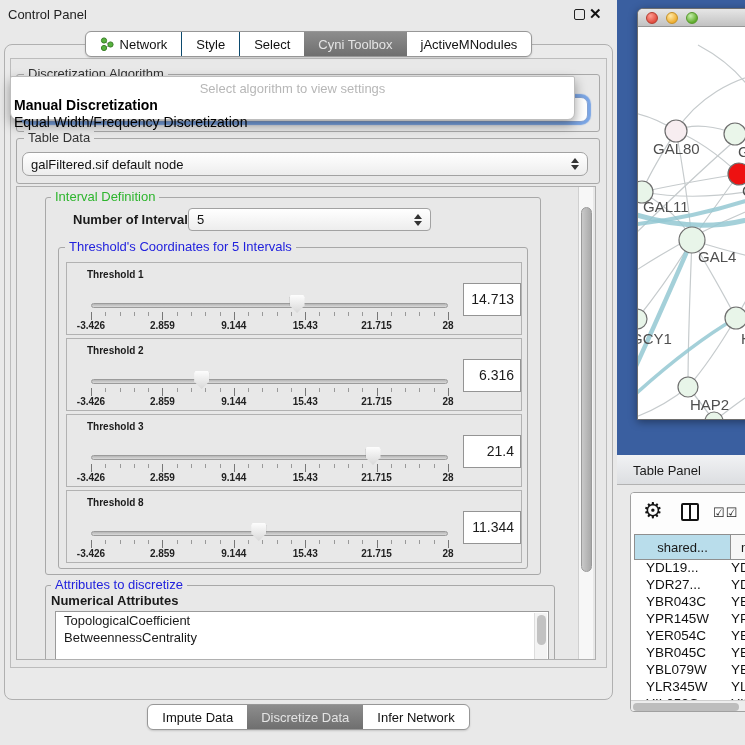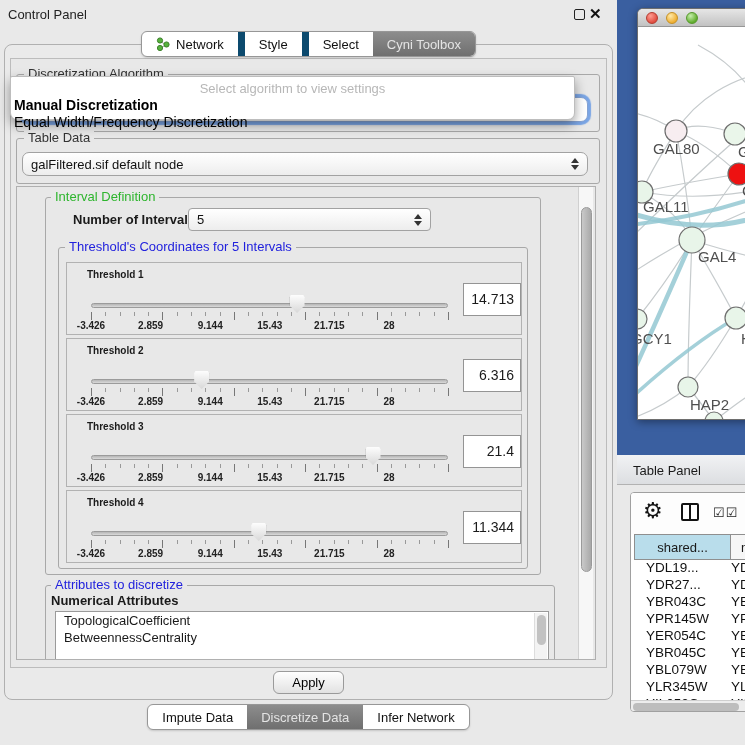--- a/index.html
+++ b/index.html
@@ -11,21 +11,21 @@
   
   #cp-titlebar{left:0;top:0;width:617px;height:28px;background:#e9e9e9;}
   #cp-title{left:8px;top:7px;font-size:13px;color:#222;}
   #float-btn{left:574px;top:9px;width:11px;height:11px;border:1.5px solid #222;border-radius:2px;background:transparent;}
   #close-btn{left:589px;top:5px;font-size:15px;font-weight:bold;color:#111;}
 
   .segbar{display:flex;justify-content:center;}
   .segctl{display:flex;background:#fff;border:1px solid #979797;border-radius:6px;overflow:hidden;
           height:26px;box-shadow:0 1px 2px rgba(0,0,0,.15);}
   .seg{display:flex;align-items:center;gap:6px;padding:0 14px;font-size:13px;color:#111;
-       border-left:7px solid #0c4a6e;white-space:nowrap;}
+       border-left:1px solid #0c4a6e;white-space:nowrap;}
   .seg:first-child{border-left:none;}
   .seg.sel{background:linear-gradient(#8d8d8d,#6f6f6f);color:#e4e4e4;border-left:none;}
   .seg.sel + .seg{border-left:none;}
   #top-tabs{left:0;top:31px;width:617px;z-index:6;}
   #bottom-tabs{left:0;top:704px;width:617px;z-index:3;}
 
   #outer-panel{left:4px;top:44px;width:609px;height:656px;border:1px solid #b0b0b0;border-radius:8px;background:#eaeaea;}
   #inner-panel{left:10px;top:58px;width:597px;height:610px;border:1px solid #bcbcbc;background:#e8e8e8;}
 
   .groupbox{border:1px solid #a8a8a8;border-radius:3px;}
@@ -63,21 +63,21 @@
   .thr-label{position:absolute;left:20px;top:6px;font-weight:bold;font-size:10px;}
   .track{position:absolute;left:24px;top:40px;width:357px;height:5px;border-radius:3px;
          background:linear-gradient(#b5b5b5,#dadada);border:1px solid #9b9b9b;}
   .thumb{position:absolute;top:32px;width:15px;height:18px;
          background:linear-gradient(#fdfdfd,#d8d8d8);
          clip-path:polygon(8% 0,92% 0,100% 12%,100% 58%,50% 100%,0 58%,0 12%);
          filter:drop-shadow(0 0 1px #777);}
   .ticks{position:absolute;left:24px;top:49px;width:357px;height:9px;}
   .tick{position:absolute;top:0;width:1px;height:4px;background:#999;}
   .tick.major{height:8px;background:#777;}
-  .scale{position:absolute;left:24px;top:57px;width:298px;height:12px;}
+  .scale{position:absolute;left:24px;top:57px;width:357px;height:12px;}
   .scale span{position:absolute;transform:translateX(-50%);font-size:10px;font-weight:bold;color:#222;white-space:nowrap;}
   .valbox{position:absolute;left:396px;top:20px;width:58px;height:33px;background:#fff;border:1px solid #949494;
           font-size:14px;line-height:31px;text-align:right;padding-right:6px;}
 
   
   #attr-list{left:54px;top:610px;width:494px;height:49px;background:#fff;border:1px solid #9a9a9a;overflow:hidden;}
   .attr-item{padding:1px 0 1px 8px;font-size:13px;line-height:15px;white-space:nowrap;}
   #attr-scroll{position:absolute;right:1px;top:1px;width:13px;height:47px;background:#f3f3f3;border-left:1px solid #ddd;}
   #attr-thumb{position:absolute;left:2px;top:2px;width:9px;height:30px;border-radius:5px;background:#c2c2c2;}
 
@@ -146,20 +146,23 @@
         <span>Network</span>
       </div>
       <div class="seg">
           <span>Style</span>
         </div>
       <div class="seg">
           <span>Select</span>
         </div>
       <div class="seg sel">
           <span>Cyni Toolbox</span>
+        </div>
+      <div class="seg">
+          <span>jActiveMNodules</span>
         </div>
     </div>
   </div>
 
   <div class="abs groupbox" style="left:16px;top:74px;width:584px;height:58px;"></div>
   <div class="gtitle dark" style="left:24px;top:67px;">Discretization Algorithm</div>
   <div class="abs" id="focus-combo"></div>
 
   <div class="abs" id="algo-popup">
     <div class="abs" id="algo-hint">Select algorithm to view settings</div>
@@ -312,21 +315,21 @@
             <span style="left: 20%;">2.859</span>
             <span style="left: 40%;">9.144</span>
             <span style="left: 60%;">15.43</span>
             <span style="left: 80%;">21.715</span>
             <span style="left: 100%;">28</span>
           </div>
           <div class="thumb" style="left: 298.524px;"></div>
           <div class="valbox">21.4</div>
         </div>
         <div class="thr-panel" style="top: 242px;">
-          <div class="thr-label">Threshold 4</div>
+          <div class="thr-label">Threshold 8</div>
           <div class="track"></div>
           <div class="ticks">
             <div class="tick major" style="left: 0%;"></div>
             <div class="tick" style="left: 4%;"></div>
             <div class="tick" style="left: 8%;"></div>
             <div class="tick" style="left: 12%;"></div>
             <div class="tick" style="left: 16%;"></div>
             <div class="tick major" style="left: 20%;"></div>
             <div class="tick" style="left: 24%;"></div>
             <div class="tick" style="left: 28%;"></div>
@@ -374,23 +377,20 @@
       <div id="attr-scroll">
           <div id="attr-thumb"></div>
         </div>
     </div>
   </div>
 
   <div class="abs" id="v-scrollbar">
       <div class="abs" id="v-thumb"></div>
     </div>
 
-  <div class="abs" id="apply-row">
-    <button id="apply-btn">Apply</button>
-  </div>
   <div class="abs segbar" id="bottom-tabs">
     <div class="segctl">
       <div class="seg">
           <span>Impute Data</span>
         </div>
       <div class="seg sel">
           <span>Discretize Data</span>
         </div>
       <div class="seg">
           <span>Infer Network</span>

